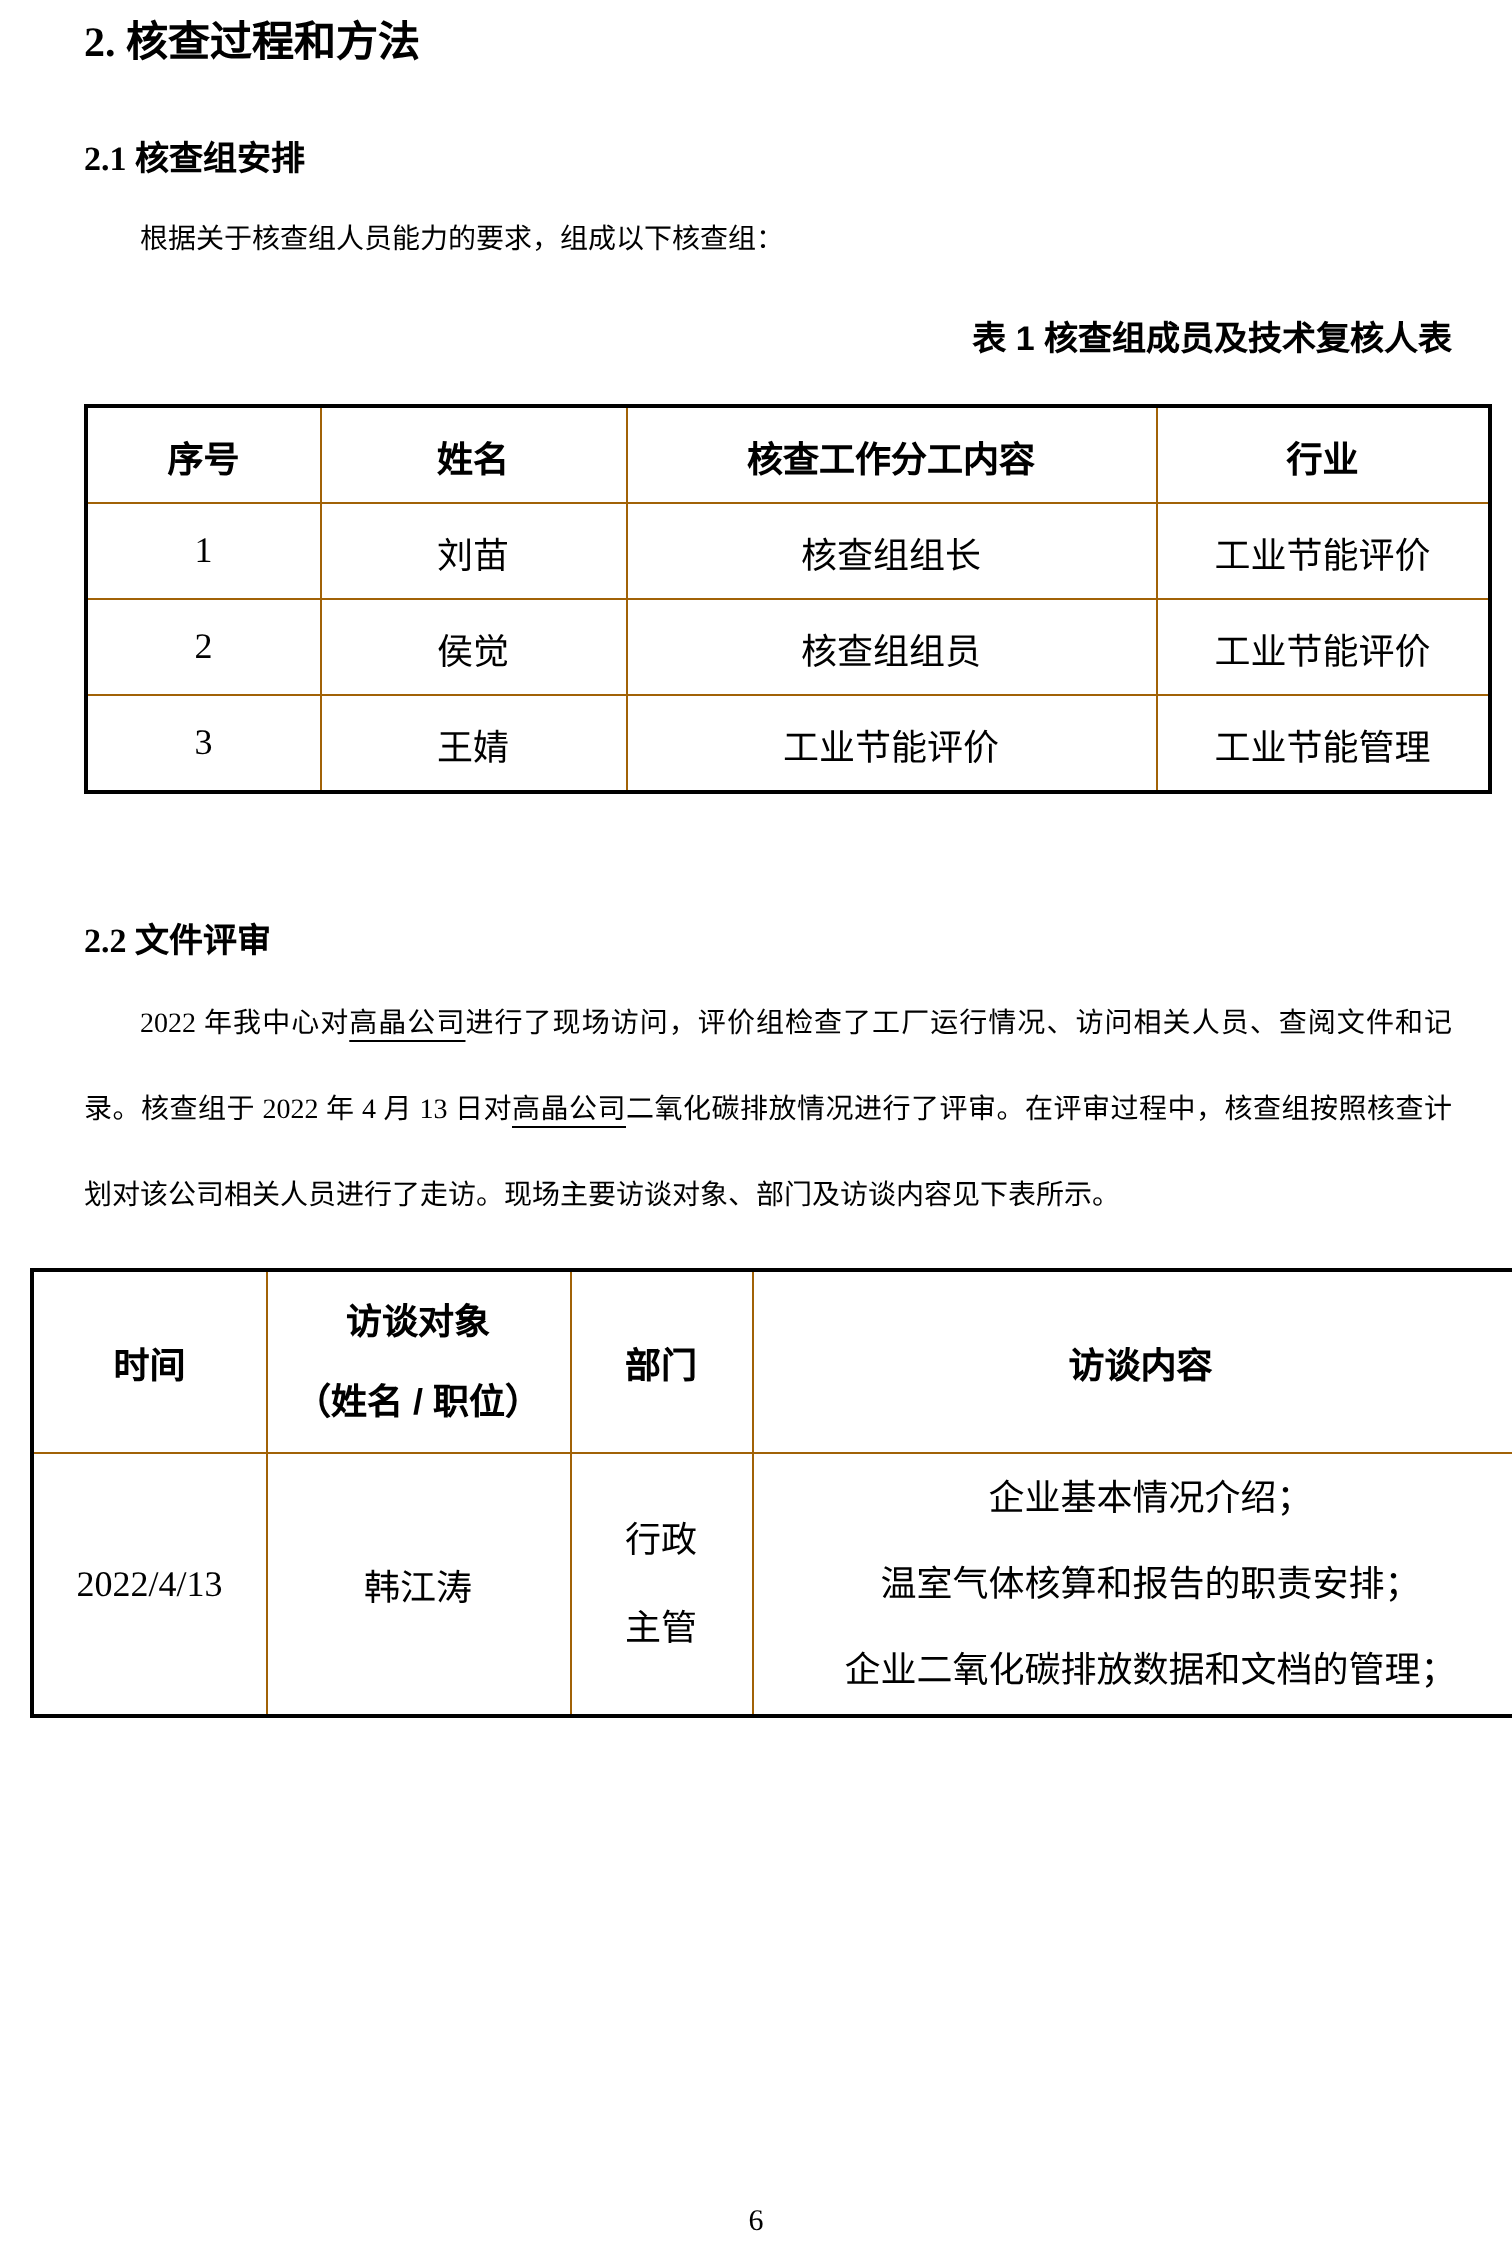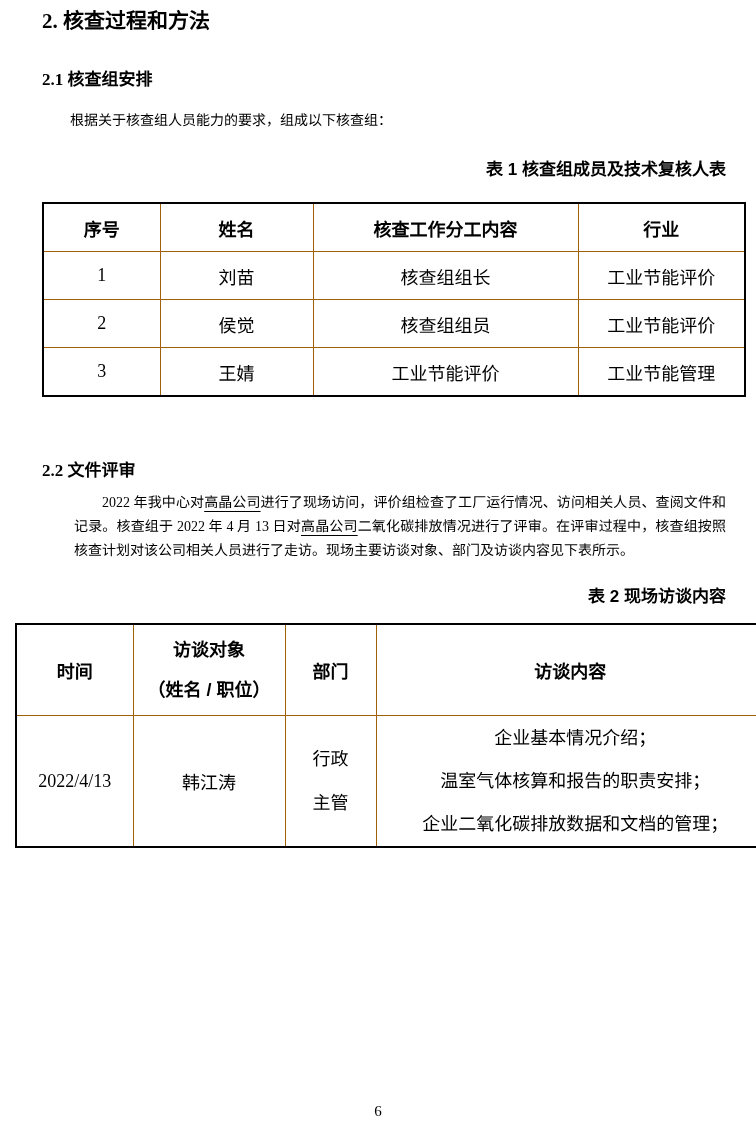--- a/index.html
+++ b/index.html
@@ -36,21 +36,21 @@
   .para {
     font-size: 14px;
     line-height: 38px;
     text-align: justify;
     text-indent: 2em;
     margin: 0;
     font-family: Liberation Serif, serif;
   }
   .para-21 { margin-top: 16px; line-height: 26px; }
   .para-22 { margin-top: 8px; }
-  .para-23 { margin-top: 8px; line-height: 24px; margin-left: 32px; }
+  .para-23 { margin-top: 8px; line-height: 43px; }
   .para .u { text-decoration: underline; text-underline-offset: 4px; }
 
   .table-caption {
     margin-top: 24px;
     text-align: right;
     font-weight: bold;
     font-size: 17px;
     line-height: 24px;
     font-family: "Liberation Sans", "DejaVu Sans", sans-serif;
   }
@@ -149,21 +149,20 @@
         <td>工业节能评价</td>
         <td>工业节能管理</td>
       </tr>
     </tbody>
       </table>
 
     <div class="h2 h2-22">2.2 文件评审</div>
 
     <p class="para para-23"><span>2022 年我中心对</span><span class="u">高晶公司</span><span>进行了现场访问，评价组检查了工厂运行情况、访问相关人员、查阅文件和记录。核查组于 2022 年 4 月 13 日对</span><span class="u">高晶公司</span><span>二氧化碳排放情况进行了评审。在评审过程中，核查组按照核查计划对该公司相关人员进行了走访。现场主要访谈对象、部门及访谈内容见下表所示。</span></p>
 
-    <div class="table-caption caption-2">表 2 现场访谈内容</div>
 
     <table class="table2">
       <colgroup>
         <col style="width:117px">
           <col style="width:152px">
           <col style="width:91px">
           <col style="width:389px">
       </colgroup>
       <tbody>
           <tr>

